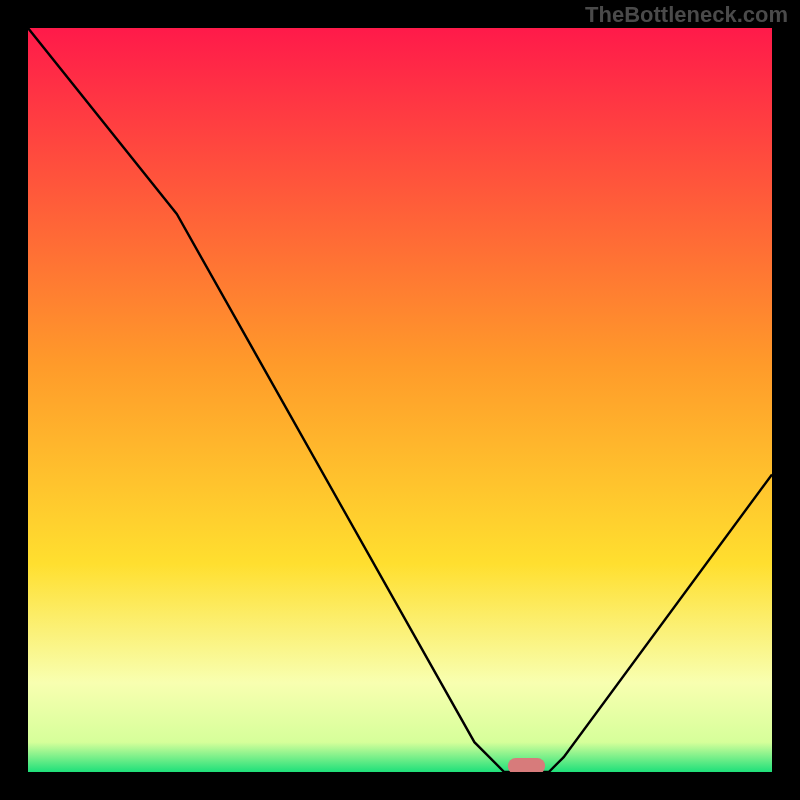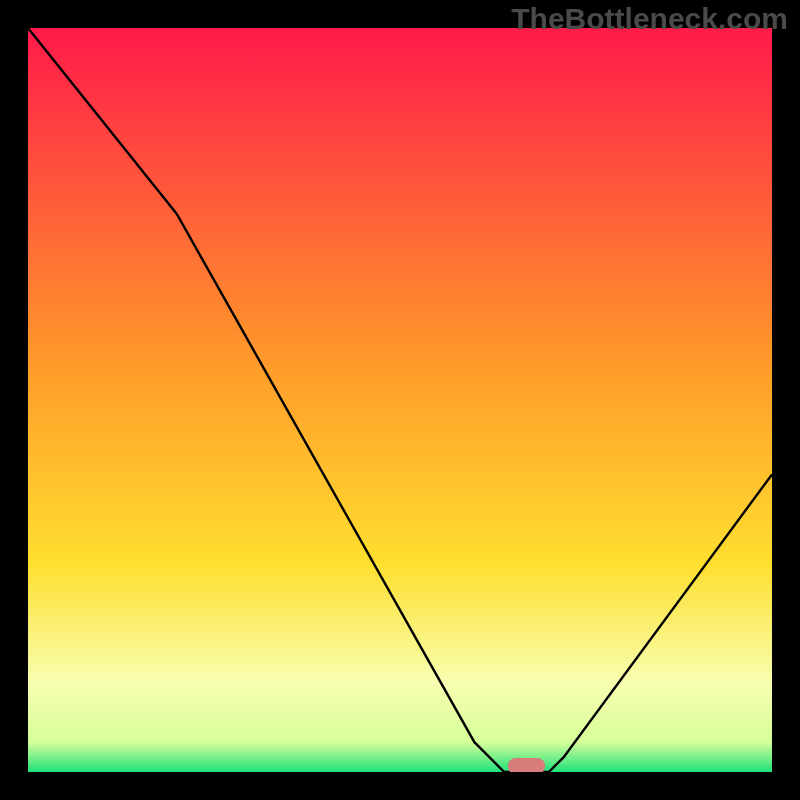--- a/index.html
+++ b/index.html
@@ -9,21 +9,21 @@
     width: 800px;
     height: 800px;
     position: relative;
     font-family: Arial, sans-serif;
   }
   .watermark {
     position: absolute;
     top: 2px;
     right: 12px;
     color: #4a4a4a;
-    font-size: 30px;
+    font-size: 22px;
     font-weight: bold;
     z-index: 10;
   }
   .plot-area {
     position: absolute;
     left: 28px;
     top: 28px;
     width: 744px;
     height: 744px;
     overflow: hidden;

